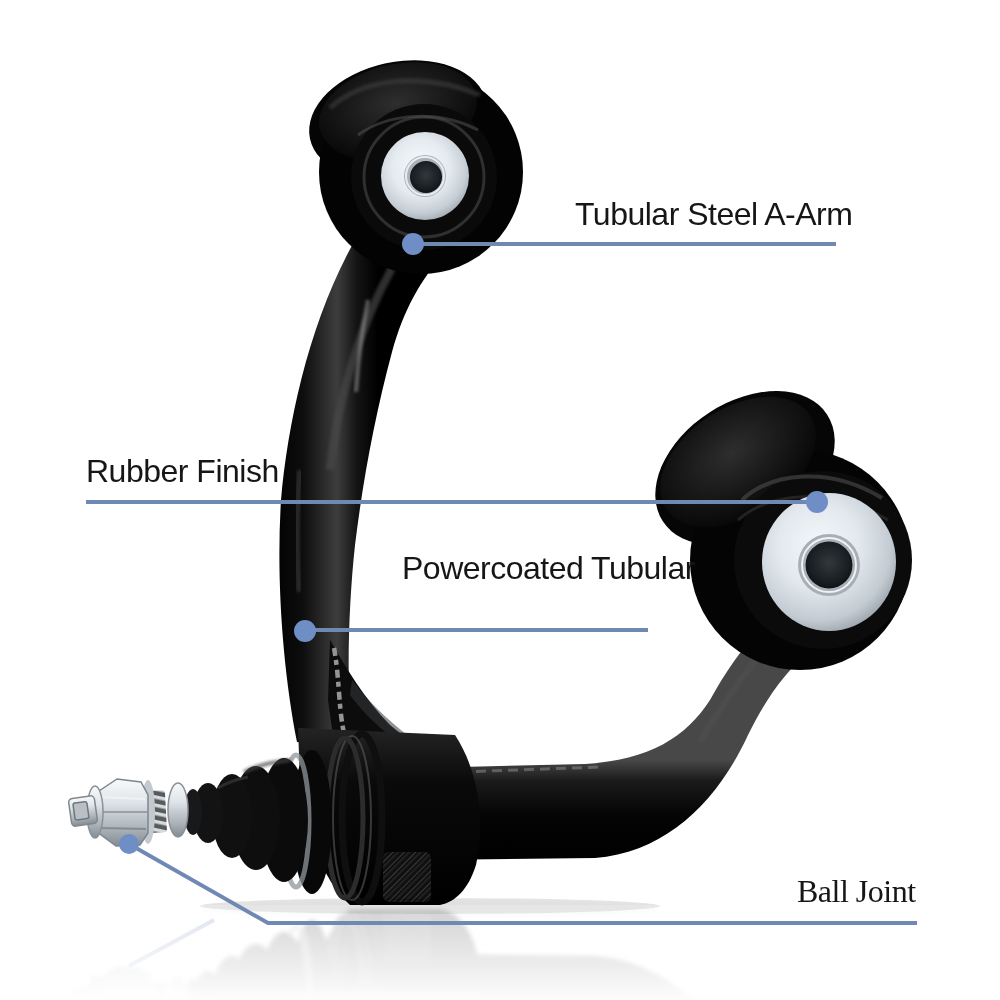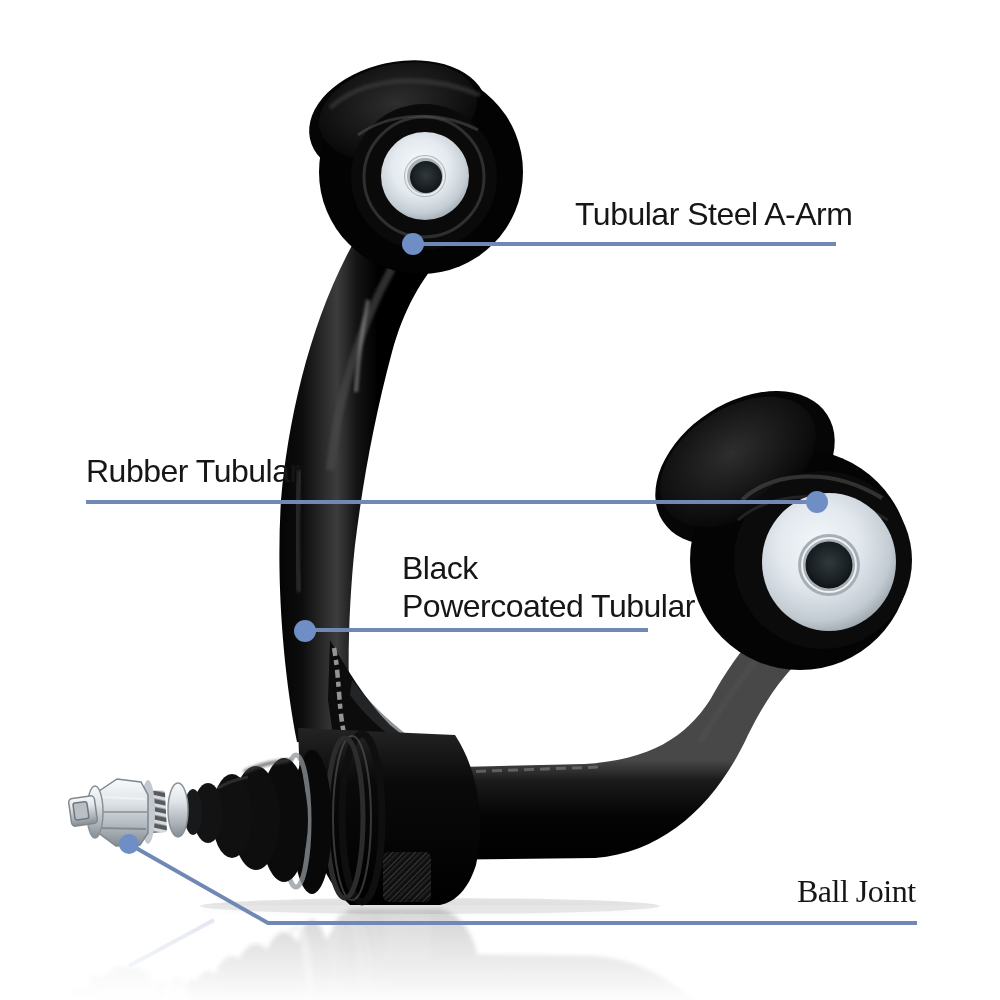--- a/index.html
+++ b/index.html
@@ -8,21 +8,21 @@
     --callout-dot:#6f8ec5;
     --label-color:#161616;
   }
   html,body{margin:0;padding:0;background:var(--bg);}
   #stage{position:relative;width:1000px;height:1000px;background:var(--bg);overflow:hidden;
          font-family:"Liberation Sans",sans-serif;}
   #art{position:absolute;left:0;top:0;}
   .callout-line{stroke:var(--callout-line);stroke-width:4;fill:none;}
   .callout-dot{fill:var(--callout-dot);}
   .callout-label{position:absolute;font:400 32px/38px "Liberation Sans",sans-serif;
-                 color:var(--label-color);letter-spacing:-0.5px;white-space:nowrap;}
+                 color:var(--label-color);letter-spacing:-0.5px;white-space:nowrap;text-align:right;}
   #label-tubular{left:575px;top:195px;}
   #label-rubber{left:86px;top:452px;}
   #label-black{left:402px;top:549px;}
   #label-ball{left:797px;top:872px;font-family:Liberation Serif, serif;}
 </style>
 </head>
 <body>
 
 <div id="stage">
 
@@ -211,21 +211,20 @@
       <line class="callout-line" x1="305" y1="630" x2="648" y2="630"></line>
       <circle class="callout-dot" cx="305" cy="631" r="11"></circle>
 
       <polyline class="callout-line" points="129,844 268,923 917,923"></polyline>
       <circle class="callout-dot" cx="129" cy="844" r="10"></circle>
     </g>
   </svg>
 
   <div id="label-tubular" class="callout-label">Tubular Steel A-Arm</div>
 
-  <div id="label-rubber" class="callout-label">Rubber Tubular</div>
+  <div id="label-rubber" class="callout-label">Rubber Finish</div>
 
   <div id="label-black" class="callout-label">
-    <div>Black</div>
     <div>Powercoated Tubular</div>
   </div>
 
   <div id="label-ball" class="callout-label">Ball Joint</div>
 </div>
 
 </body></html>

